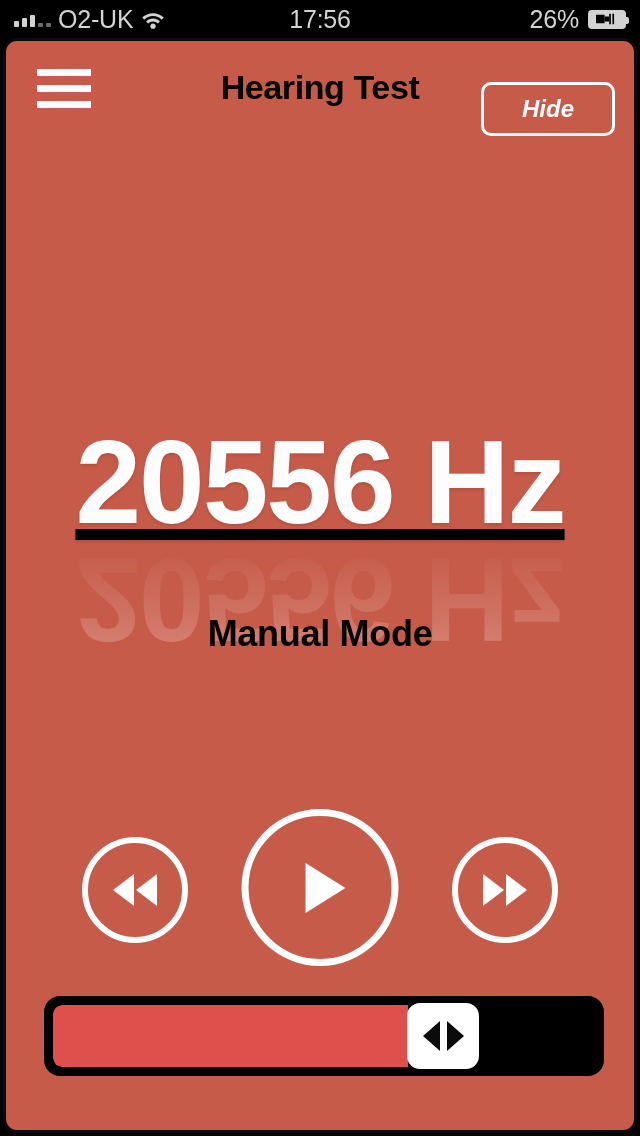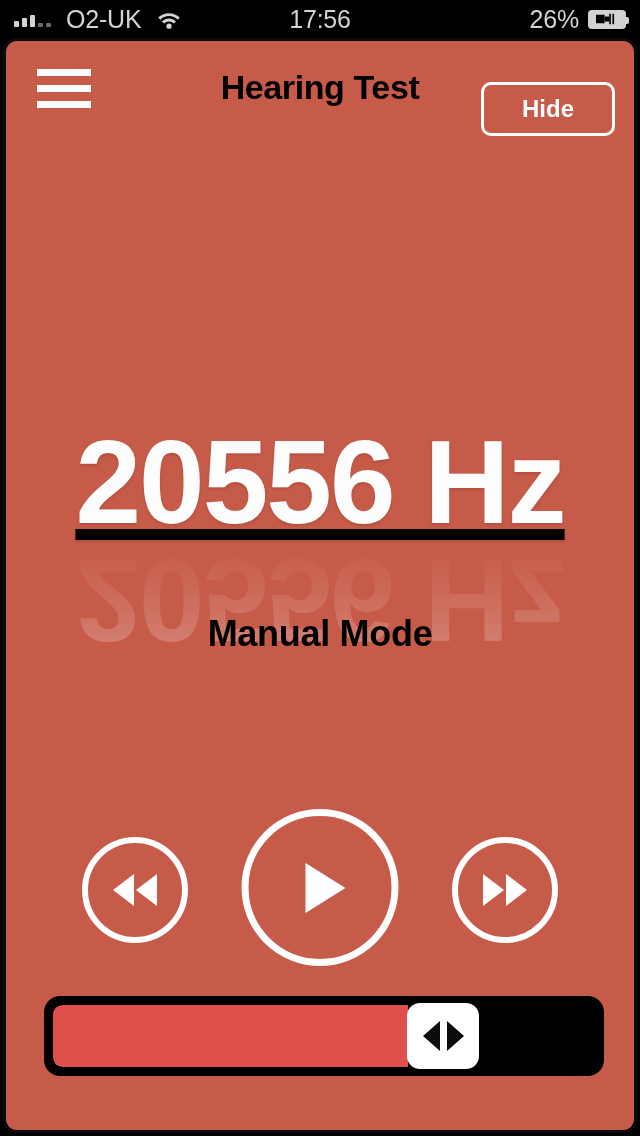--- a/index.html
+++ b/index.html
@@ -31,21 +31,21 @@
     height: 38px;
     background: #000000;
     z-index: 40;
   }
   .sb-left {
     position: absolute;
     left: 14px; top: 0;
     height: 38px;
     display: flex;
     align-items: center;
-    gap: 15px;
+    gap: 7px;
   }
   .sb-center {
     position: absolute;
     left: 0; top: 0;
     width: 640px;
     height: 38px;
     display: flex;
     align-items: center;
     justify-content: center;
   }
@@ -184,20 +184,21 @@
     border-radius: 10px;
     box-sizing: border-box;
     display: flex;
     align-items: center;
     justify-content: center;
     color: #ffffff;
     font-size: 24px;
     font-weight: 600;
     cursor: pointer;
     background: transparent;
+    font-style: italic;
   }
 
   
   #frequency-block {
     position: absolute;
     left: 0;
     top: 382px;
     width: 100%;
     height: 210px;
     text-align: center;

